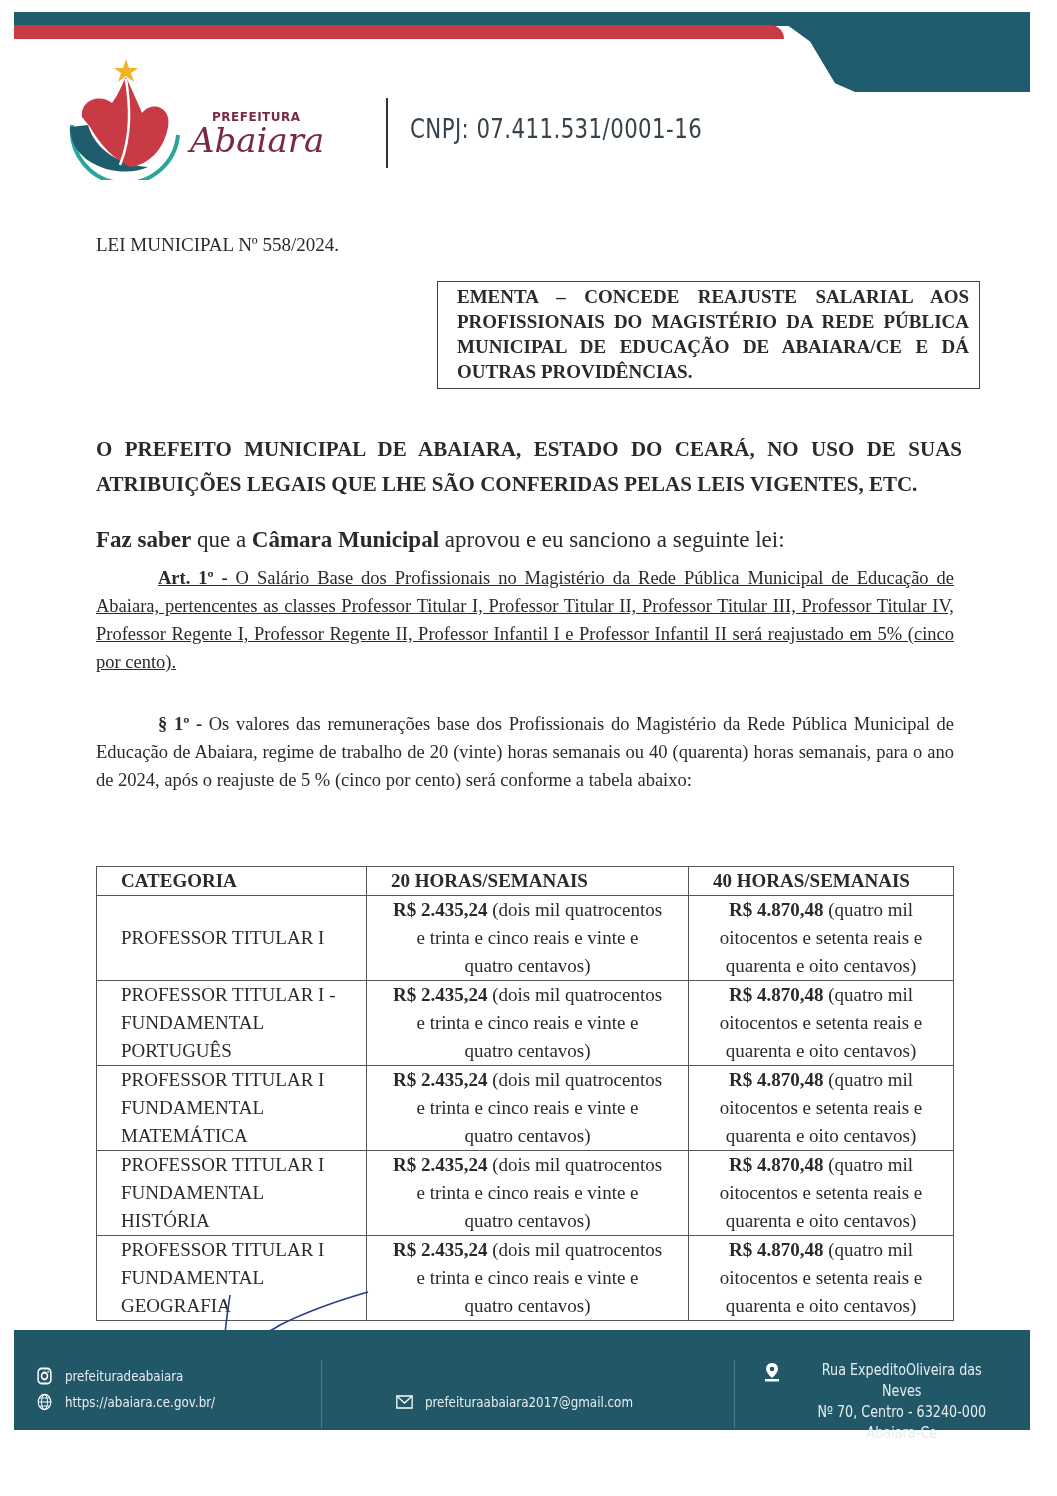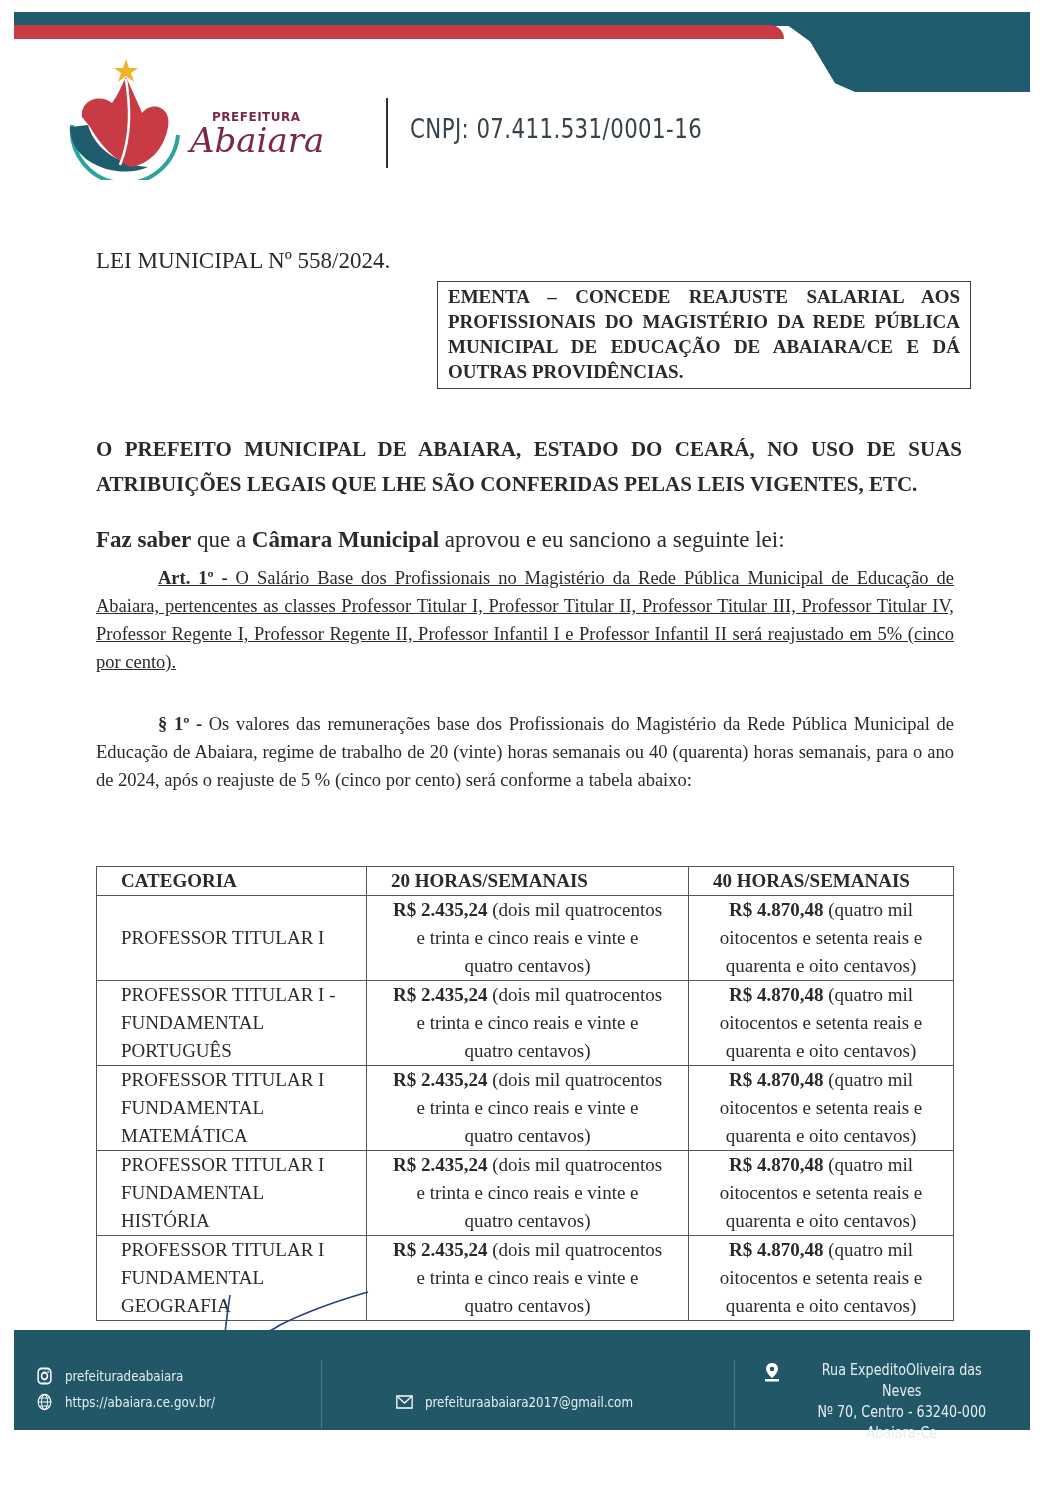--- a/index.html
+++ b/index.html
@@ -12,23 +12,23 @@
   .band-tab  { position: absolute; left: 780px; top: 20px; width: 250px; height: 72px; background: #1f5d6e;
                clip-path: polygon(0 0, 100% 0, 100% 100%, 30% 100%, 22% 88%, 12% 30%, 5% 12%); }
 
   .logo { position: absolute; left: 60px; top: 55px; width: 130px; height: 125px; }
   .logo-text { position: absolute; left: 190px; top: 110px; }
   .logo-pref { font-family: "DejaVu Sans", sans-serif; font-weight: bold; font-size: 12px; color: #7a2a40; letter-spacing: 0.5px; margin-left: 22px; }
   .logo-name { font-family: "DejaVu Serif", serif; font-style: italic; font-size: 34px; color: #7a2a40; margin-top: -4px; text-align: right; }
   .header-divider { position: absolute; left: 386px; top: 98px; width: 2px; height: 70px; background: #333; }
   .cnpj { position: absolute; left: 410px; top: 114px; font-family: "DejaVu Sans", sans-serif; font-size: 26px; color: #37434a; letter-spacing: 0.5px; transform: scaleX(0.82); transform-origin: left; }
 
-  .law-number { position: absolute; left: 96px; top: 248px; font-size: 23px; text-align: right; }
+  .law-number { position: absolute; left: 96px; top: 234px; font-size: 19px; text-align: right; }
   .ementa { position: absolute; left: 437px; top: 281px; width: 512px; border: 1.5px solid #444;
-            padding: 2px 10px 4px 10px; font-weight: bold; font-size: 19px; line-height: 25px; text-align: justify; text-align-last: left; }
+            padding: 2px 10px 4px 19px; font-weight: bold; font-size: 19px; line-height: 25px; text-align: justify; text-align-last: left; }
 
   .preamble { position: absolute; left: 96px; top: 432px; width: 866px; font-weight: bold; font-size: 21px; line-height: 35px; text-align: justify; }
   .faz-saber { position: absolute; left: 96px; top: 527px; font-size: 23px; }
   .para { position: absolute; left: 96px; width: 858px; font-size: 18.5px; line-height: 28px; text-align: justify; }
   .para .indent { display: inline-block; width: 62px; }
   .art1 { top: 564px; text-decoration: underline; }
   .par1 { top: 710px; }
 
   table.salary { position: absolute; left: 96px; top: 866px; width: 858px; border-collapse: collapse; font-size: 19px; line-height: 28px; }
   table.salary th, table.salary td { border: 1.5px solid #555; padding: 0 24px; vertical-align: middle; }

